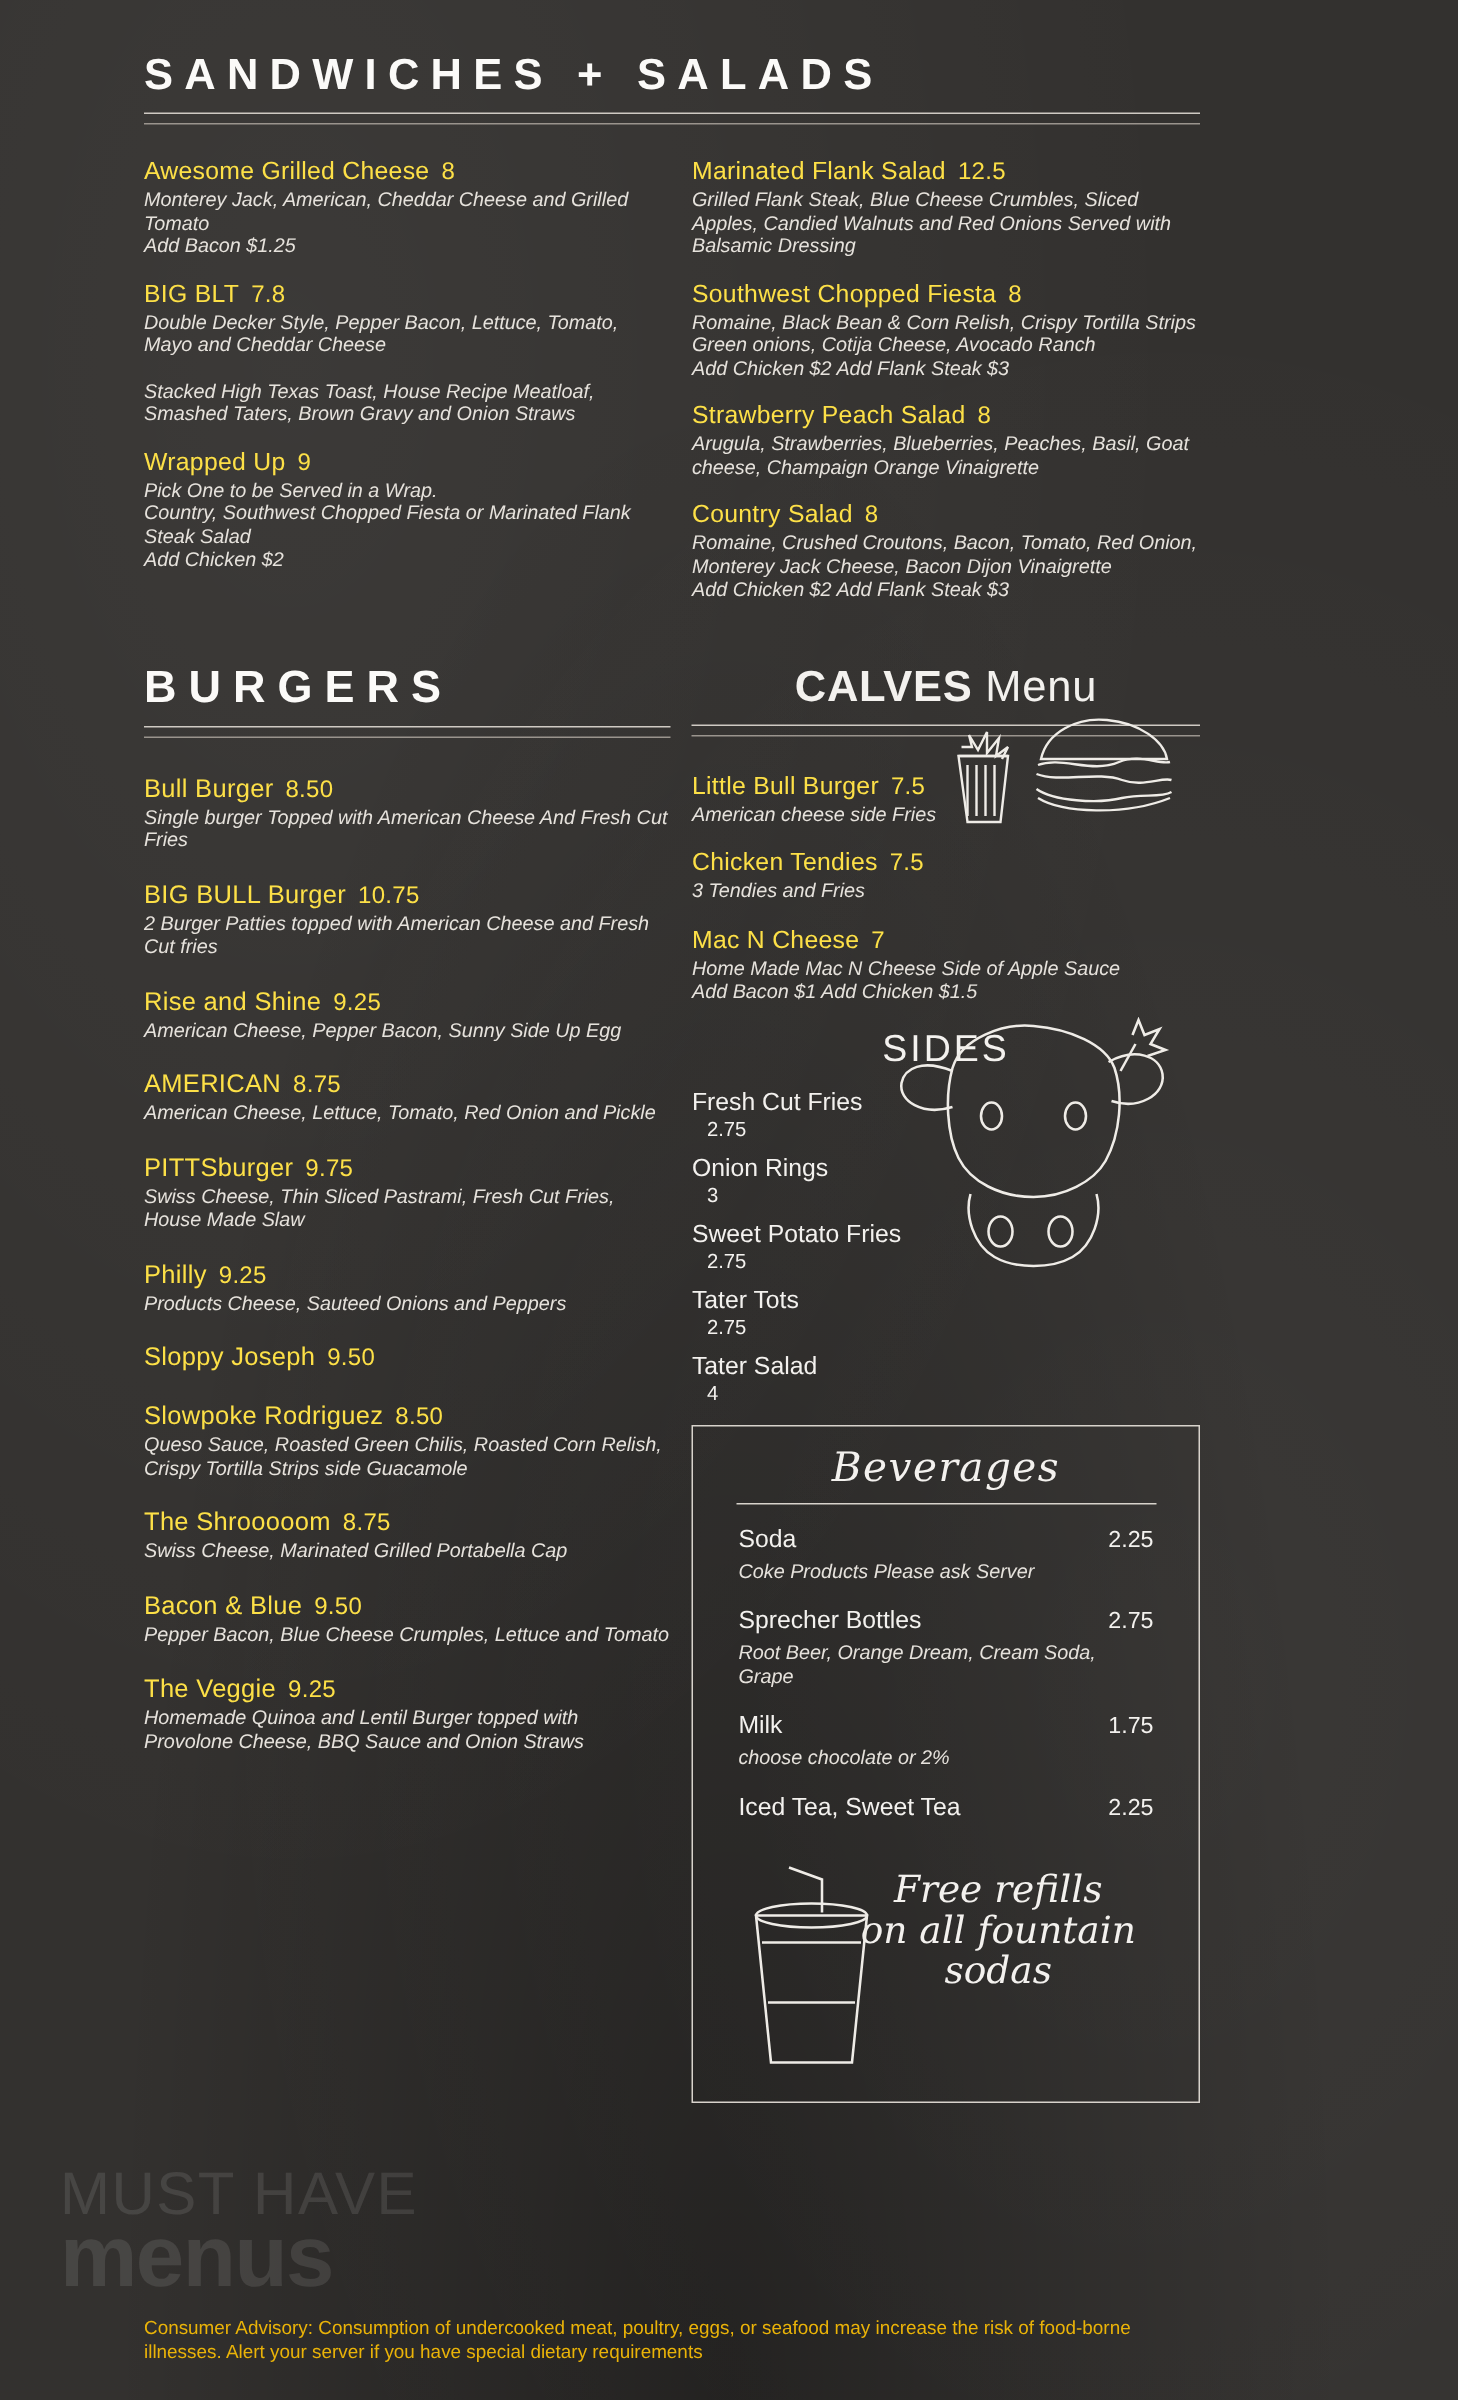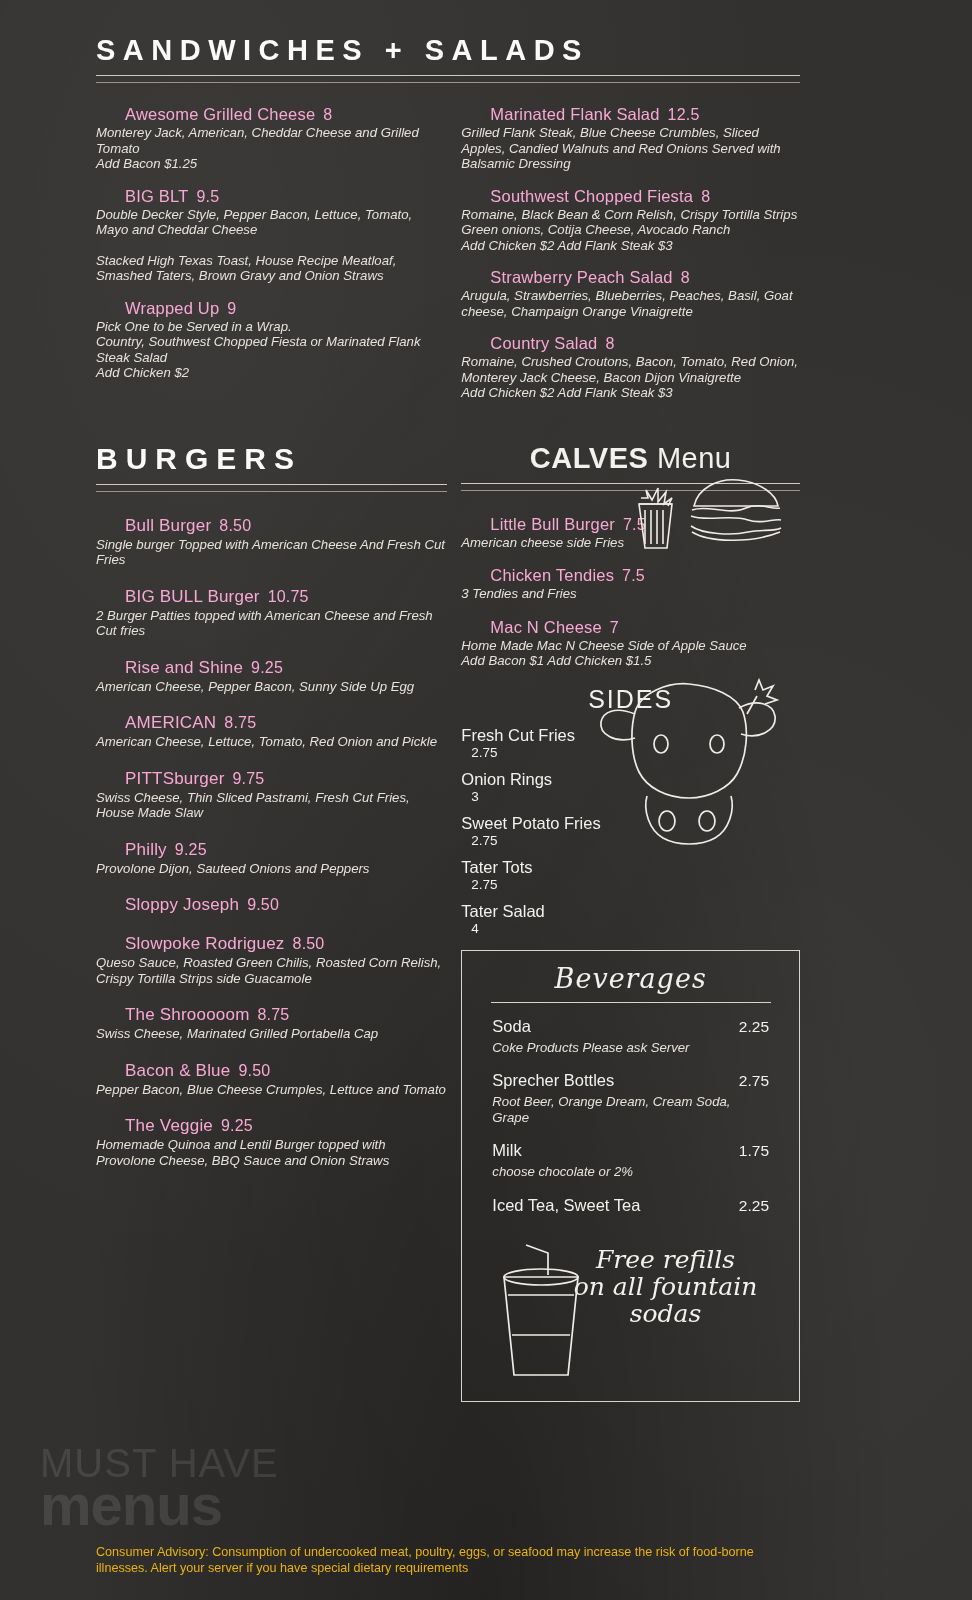--- a/index.html
+++ b/index.html
@@ -35,23 +35,22 @@
 
   
   .cols { display: flex; gap: 0; }
   .col-l { width: 404px; padding-right: 14px; }
   .col-r { width: 376px; }
 
   .item { margin-bottom: 15px; }
   .item-title {
     font-size: 16.5px;
     letter-spacing: 0.2px;
-    color: #f9a8d4;
+    color: #fde047;
     white-space: nowrap;
-    margin-left: 29px;
   }
   .item-title .price { padding-left: 8px; font-size: 16px; }
   .item-desc {
     font-style: italic;
     font-size: 13.2px;
     line-height: 15.5px;
     color: #e6e2dc;
     margin-top: 1px;
     max-width: 360px;
   }
@@ -153,21 +152,21 @@
     <div class="rule thin" style="margin-bottom:22px;"></div>
 
     <div class="cols">
       <div class="col-l">
         <div class="item">
           <div class="item-title"><span>Awesome Grilled Cheese</span><span class="price">8</span></div>
           <div class="item-desc" style="white-space:pre-line">Monterey Jack, American, Cheddar Cheese and Grilled Tomato
 Add Bacon $1.25</div>
         </div>
         <div class="item">
-          <div class="item-title"><span>BIG BLT</span><span class="price">9.5</span></div>
+          <div class="item-title"><span>BIG BLT</span><span class="price">7.8</span></div>
           <div class="item-desc" style="white-space:pre-line">Double Decker Style, Pepper Bacon, Lettuce, Tomato, Mayo and Cheddar Cheese</div>
         </div>
         <div class="item">
           <div class="item-desc" style="white-space:pre-line">Stacked High Texas Toast, House Recipe Meatloaf, Smashed Taters, Brown Gravy and Onion Straws</div>
         </div>
         <div class="item">
           <div class="item-title"><span>Wrapped Up</span><span class="price">9</span></div>
           <div class="item-desc" style="white-space:pre-line">Pick One to be Served in a Wrap.
 Country, Southwest Chopped Fiesta or Marinated Flank Steak Salad
 Add Chicken $2</div>
@@ -219,21 +218,21 @@
       <div class="burger-item">
         <div class="item-title"><span>AMERICAN</span><span class="price">8.75</span></div>
         <div class="item-desc">American Cheese, Lettuce, Tomato, Red Onion and Pickle</div>
       </div>
       <div class="burger-item">
         <div class="item-title"><span>PITTSburger</span><span class="price">9.75</span></div>
         <div class="item-desc">Swiss Cheese, Thin Sliced Pastrami, Fresh Cut Fries, House Made Slaw</div>
       </div>
       <div class="burger-item">
         <div class="item-title"><span>Philly</span><span class="price">9.25</span></div>
-        <div class="item-desc">Provolone Dijon, Sauteed Onions and Peppers</div>
+        <div class="item-desc">Products Cheese, Sauteed Onions and Peppers</div>
       </div>
       <div class="burger-item">
         <div class="item-title"><span>Sloppy Joseph</span><span class="price">9.50</span></div>
       </div>
       <div class="burger-item">
         <div class="item-title"><span>Slowpoke Rodriguez</span><span class="price">8.50</span></div>
         <div class="item-desc">Queso Sauce, Roasted Green Chilis, Roasted Corn Relish, Crispy Tortilla Strips side Guacamole</div>
       </div>
       <div class="burger-item">
         <div class="item-title"><span>The Shrooooom</span><span class="price">8.75</span></div>

